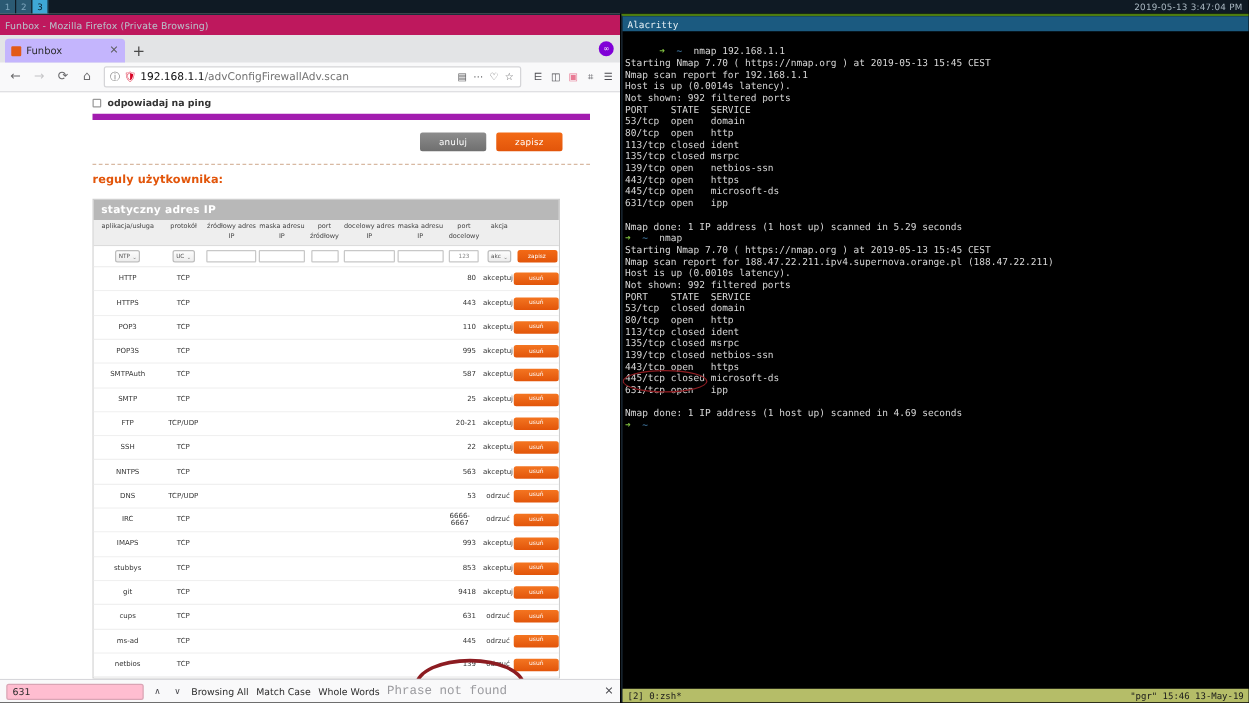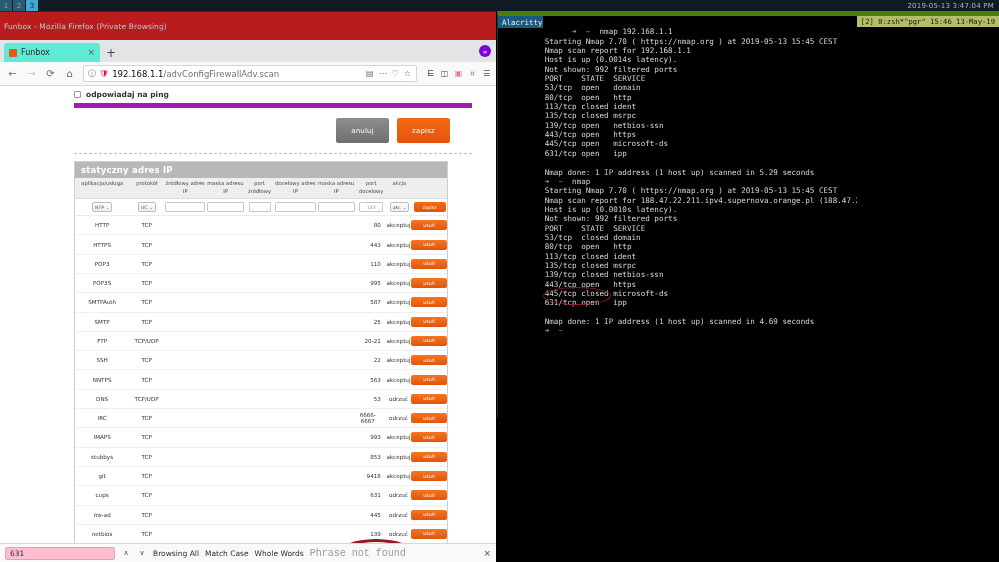--- a/index.html
+++ b/index.html
@@ -31,30 +31,30 @@
   }
 
   
   #firefox {
     position: absolute; left: 0; top: 11px;
     width: 496px; height: 551px;
     background: #f9f9fa; border-top: 1px solid #1d2d3a;
     display: flex; flex-direction: column;
   }
   #ff-titlebar {
-    height: 28px; background: #b91c1c; color: #b9c4cd;
+    height: 16px; background: #be185d; color: #b9c4cd;
     font-size: 7.5px; display: flex; align-items: center;
     padding-left: 4px; letter-spacing: .1px; flex: 0 0 auto;
   }
   #ff-tabstrip {
     height: 22px; background: #e3e4e6; display: flex; align-items: flex-end;
     padding-left: 4px; flex: 0 0 auto; position: relative;
   }
   .tab {
-    height: 19px; background: #5eead4; border-radius: 3px 3px 0 0;
+    height: 19px; background: #c4b5fd; border-radius: 3px 3px 0 0;
     display: flex; align-items: center; gap: 4px;
     padding: 0 5px; min-width: 96px; font-size: 8px; color: #2b2b2b;
   }
   .tab-favicon { width: 8px; height: 8px; background: #e25a18; border-radius: 1px; flex:0 0 auto; }
   .tab-title { flex: 1; white-space: nowrap; overflow: hidden; }
   .tab-close { font-size: 9px; color: #5b5b5b; line-height: 1; }
   .newtab { font-size: 12px; color: #4a4a4a; padding: 0 6px 3px 6px; line-height: 1; }
   #private-badge {
     position: absolute; right: 5px; top: 5px;
     width: 12px; height: 12px; border-radius: 50%;
@@ -93,21 +93,21 @@
   .ping-row {
     display: flex; align-items: center; gap: 5px;
     border-bottom: 5px solid #a21caf; padding-bottom: 4px; margin-bottom: 10px;
   }
   .checkbox {
     width: 7px; height: 7px; border: 1px solid #9a9a9a; background: #fff; border-radius: 1px;
   }
   .ping-label { font-size: 7.5px; font-weight: bold; color: #333; }
   .btn-row { display: flex; justify-content: flex-end; gap: 8px; margin-bottom: 10px; padding-right: 22px;}
   .btn {
-    width: 53px; height: 25px; border-radius: 2px; font-size: 7px;
+    width: 53px; height: 15px; border-radius: 2px; font-size: 7px;
     color: #fff; display: flex; align-items: center; justify-content: center;
     letter-spacing: .2px;
   }
   .btn.gray { background: linear-gradient(#8d8d8d, #6f6f6f); }
   .btn.orange { background: linear-gradient(#f36a16, #e2550a); }
   .divider { border-top: 1px dashed #d8b9a2; margin: 0 0 7px 0; }
   #section-title {
     color: #e2550a; font-size: 9px; font-weight: bold;
     margin-bottom: 10px; letter-spacing: .1px;
   }
@@ -192,23 +192,23 @@
   }
   .find-arrow { font-size: 7px; color: #4a4a4f; width: 10px; text-align: center; }
   .find-opt { font-size: 7.5px; color: #2b2b2b; }
   #find-status { font-size: 10px; color: #9a9a9e; font-family: Liberation Mono, monospace; }
   #find-spacer { flex: 1; }
   #find-close { font-size: 9px; color: #4a4a4f; }
 
   
   #term {
     position: absolute; left: 497px; top: 11px;
-    width: 502px; height: 407px; background: #000;
-    display: flex; 
-    border-left: 1px solid #1d2d3a; border-top: 5px solid #4d7c0f;
+    width: 502px; height: 551px; background: #000;
+    display: flex; flex-direction: column;
+    border-left: 1px solid #1d2d3a; border-top: 2px solid #4d7c0f;
   }
   #term-title {
     height: 12px; background: #1b5a80; color: #e6f0f5;
     font-size: 7.5px; display: flex; align-items: center;
     padding-left: 4px; font-family: "DejaVu Sans Mono", monospace; flex: 0 0 auto;
   }
   #term-body {
     flex: 1; padding: 2px 0 0 2px; position: relative;
     font-family: "DejaVu Sans Mono", monospace;
     font-size: 7.6px; line-height: 9.35px; color: #d6d6d6;
@@ -287,20 +287,22 @@
           <span class="checkbox"></span>
           <span class="ping-label">odpowiadaj na ping</span>
         </div>
 
         <div class="btn-row">
           <div class="btn gray">anuluj</div>
           <div class="btn orange">zapisz</div>
         </div>
 
         <div class="divider"></div>
+        <div id="section-title">reguly użytkownika:</div>
+
         <div id="fw-table">
           <div id="fw-caption">statyczny adres IP</div>
 
           <div id="fw-head">
             <div class="th c-app">aplikacja/usługa</div>
             <div class="th c-proto">protokół</div>
             <div class="th c-sip">źródłowy adres IP</div>
             <div class="th c-smask">maska adresu IP</div>
             <div class="th c-sport">port źródłowy</div>
             <div class="th c-dip">docelowy adres IP</div>
@@ -586,22 +588,20 @@
                 <div class="c-dip"></div>
                 <div class="c-dmask"></div>
                 <div class="c-dport">139</div>
                 <div class="c-act">odrzuć</div>
                 <div class="c-btn">
                   <span class="del-btn">usuń</span>
                 </div>
               </div>
             </div>
         </div>
-
-        <div id="section-title">reguly użytkownika:</div>
 
       </div>
 
       <div id="ellipse-page"></div>
     </div>
 
     <div id="findbar">
       <div id="find-input">631</div>
       <span class="find-arrow">∧</span>
       <span class="find-arrow">∨</span>

